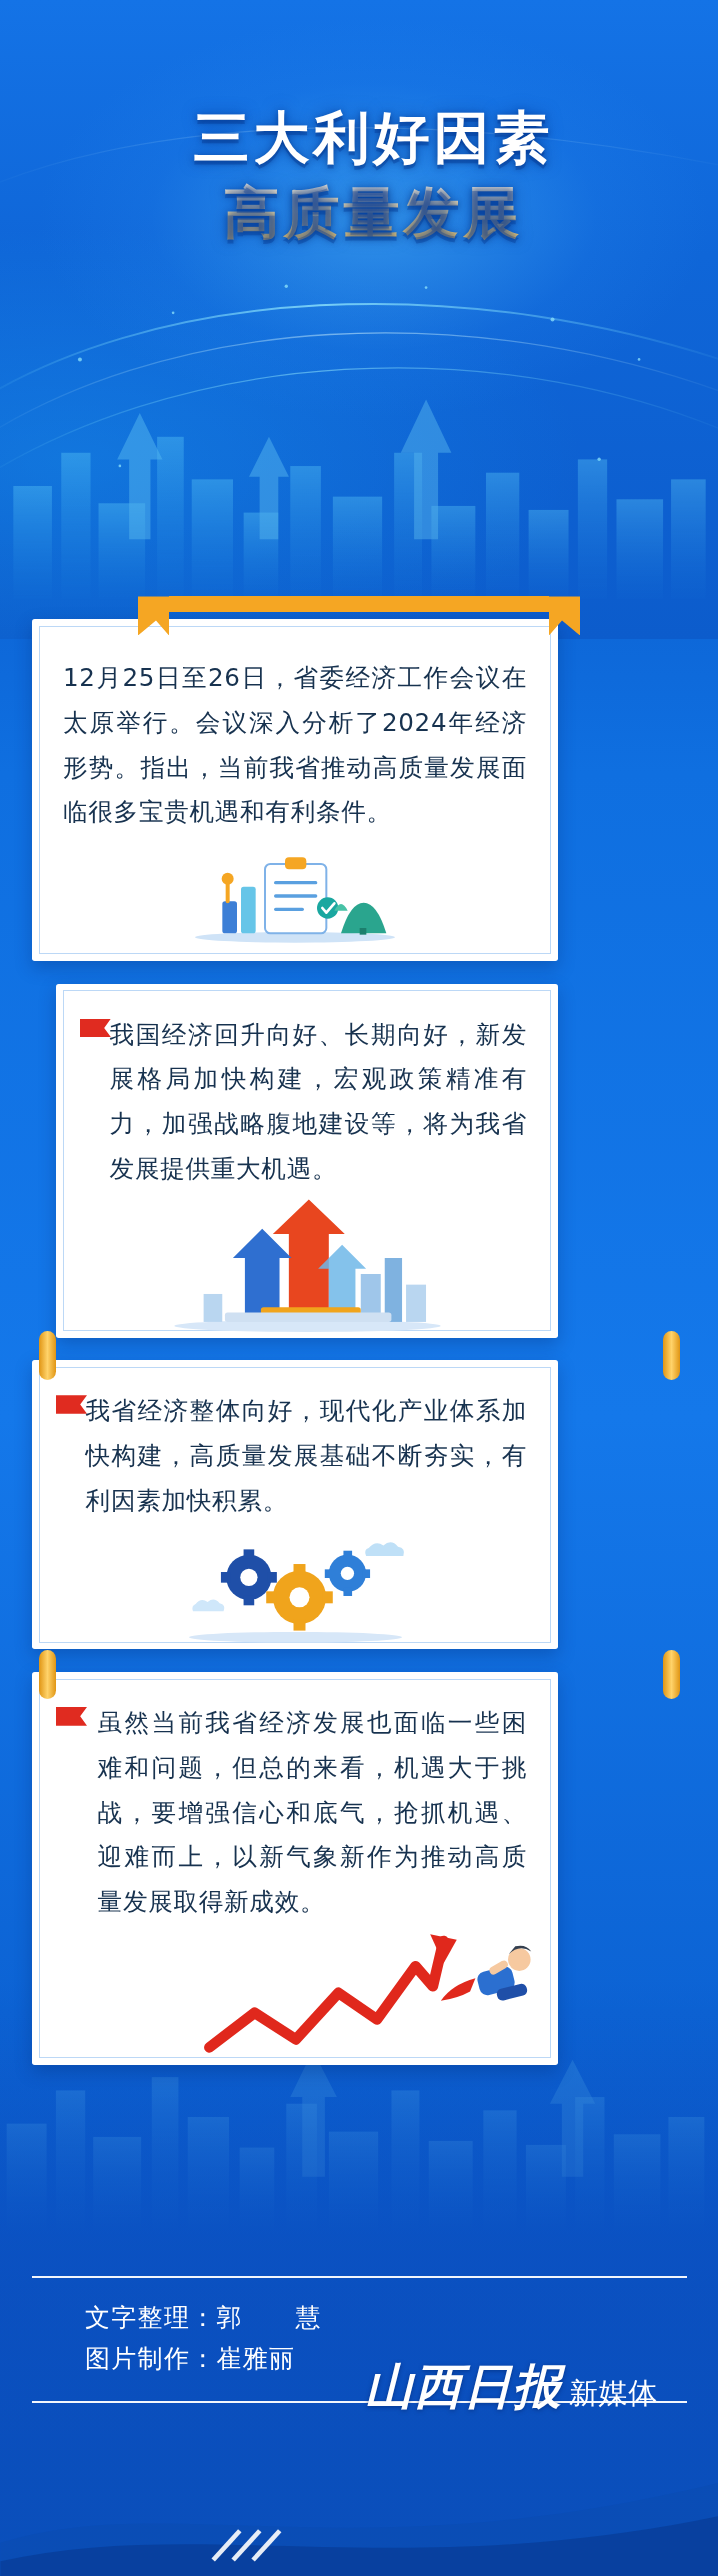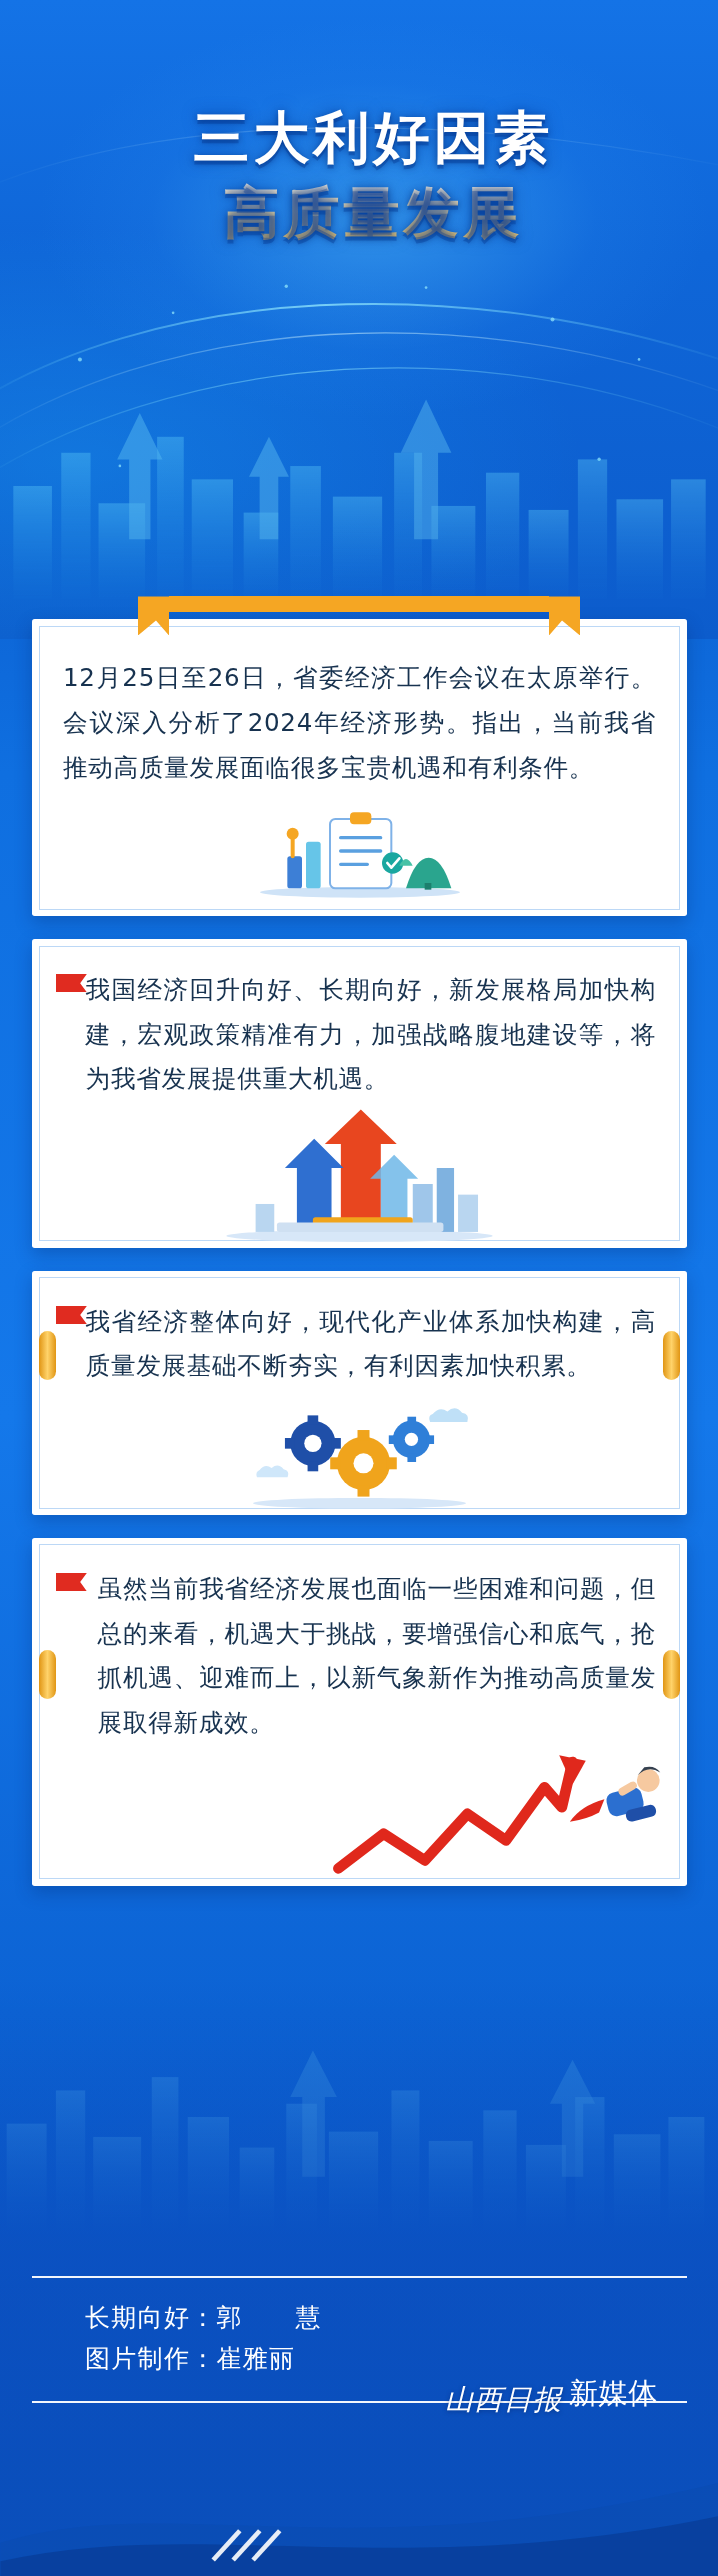--- a/index.html
+++ b/index.html
@@ -77,21 +77,21 @@
     -webkit-background-clip: text;
     background-clip: text;
     -webkit-text-fill-color: transparent;
   }
 
   
   .cards {
     position: absolute;
     left: 32px;
     top: 619px;
-    width: 655px;
+    width: 526px;
     z-index: 6;
   }
   .card {
     position: relative;
     background: #ffffff;
     border-radius: 2.7px;
     box-shadow: 0 6.7px 17.3px rgba(3, 40, 110, 0.30);
     margin-bottom: 22.6px;
     padding: 29px 31px 27px 31px;
   }
@@ -104,21 +104,21 @@
   .card-text {
     position: relative;
     font-family: "DejaVu Sans", "Liberation Sans", sans-serif;
     font-size: 24.6px;
     line-height: 1.82;
     color: #17324f;
     letter-spacing: 0.7px;
     text-align: justify;
   }
   .card.first { padding-top: 37px; padding-bottom: 126px; }
-  .card.b2 { padding-bottom: 146px; }
+  .card.b2 { padding-bottom: 146px; margin-left: 24px; }
   .card.b3 { padding-bottom: 126px; }
   .card.b4 { padding-bottom: 140px; padding-left: 43px; }
 
   
   .flag {
     position: absolute;
     left: 24px;
     top: 35px;
     width: 31px;
     height: 18.6px;
@@ -200,22 +200,22 @@
     position: absolute;
     right: 61px;
     bottom: 157px;
     display: flex;
     align-items: flex-end;
     gap: 6.7px;
     z-index: 6;
   }
   .logo-cal {
     font-family: "DejaVu Serif", "Liberation Serif", serif;
-    font-weight: normal;
-    font-size: 28px;
+    font-weight: bold;
+    font-size: 48px;
     color: #ffffff;
     letter-spacing: 1.3px;
     font-style: italic;
     text-shadow: 0 1.3px 4px rgba(0,30,90,0.5);
   }
   .logo-sub {
     font-family: "DejaVu Sans", "Liberation Sans", sans-serif;
     font-size: 29px;
     color: #ffffff;
     letter-spacing: 0.7px;
@@ -453,21 +453,21 @@
         <polygon points="860,84 894,150 876,150 876,260 844,260 844,150 826,150"></polygon>
       </g>
     </svg>
   </div>
 
   <div class="bg-bottom-fade"></div>
 
   <div class="credit-rule" style="top:2276px;"></div>
   <div class="credits" style="top:2297px;">
     <div class="credit-line">
-      <span class="label">长期向好：</span><span class="value">郭　　慧</span>
+      <span class="label">文字整理：</span><span class="value">郭　　慧</span>
     </div>
     <div class="credit-line">
       <span class="label">图片制作：</span><span class="value">崔雅丽</span>
     </div>
   </div>
   <div class="credit-rule" style="top:2401px;"></div>
 
   <div class="logo-wrap">
     <span class="logo-cal">山西日报</span>
     <span class="logo-sub">新媒体</span>

